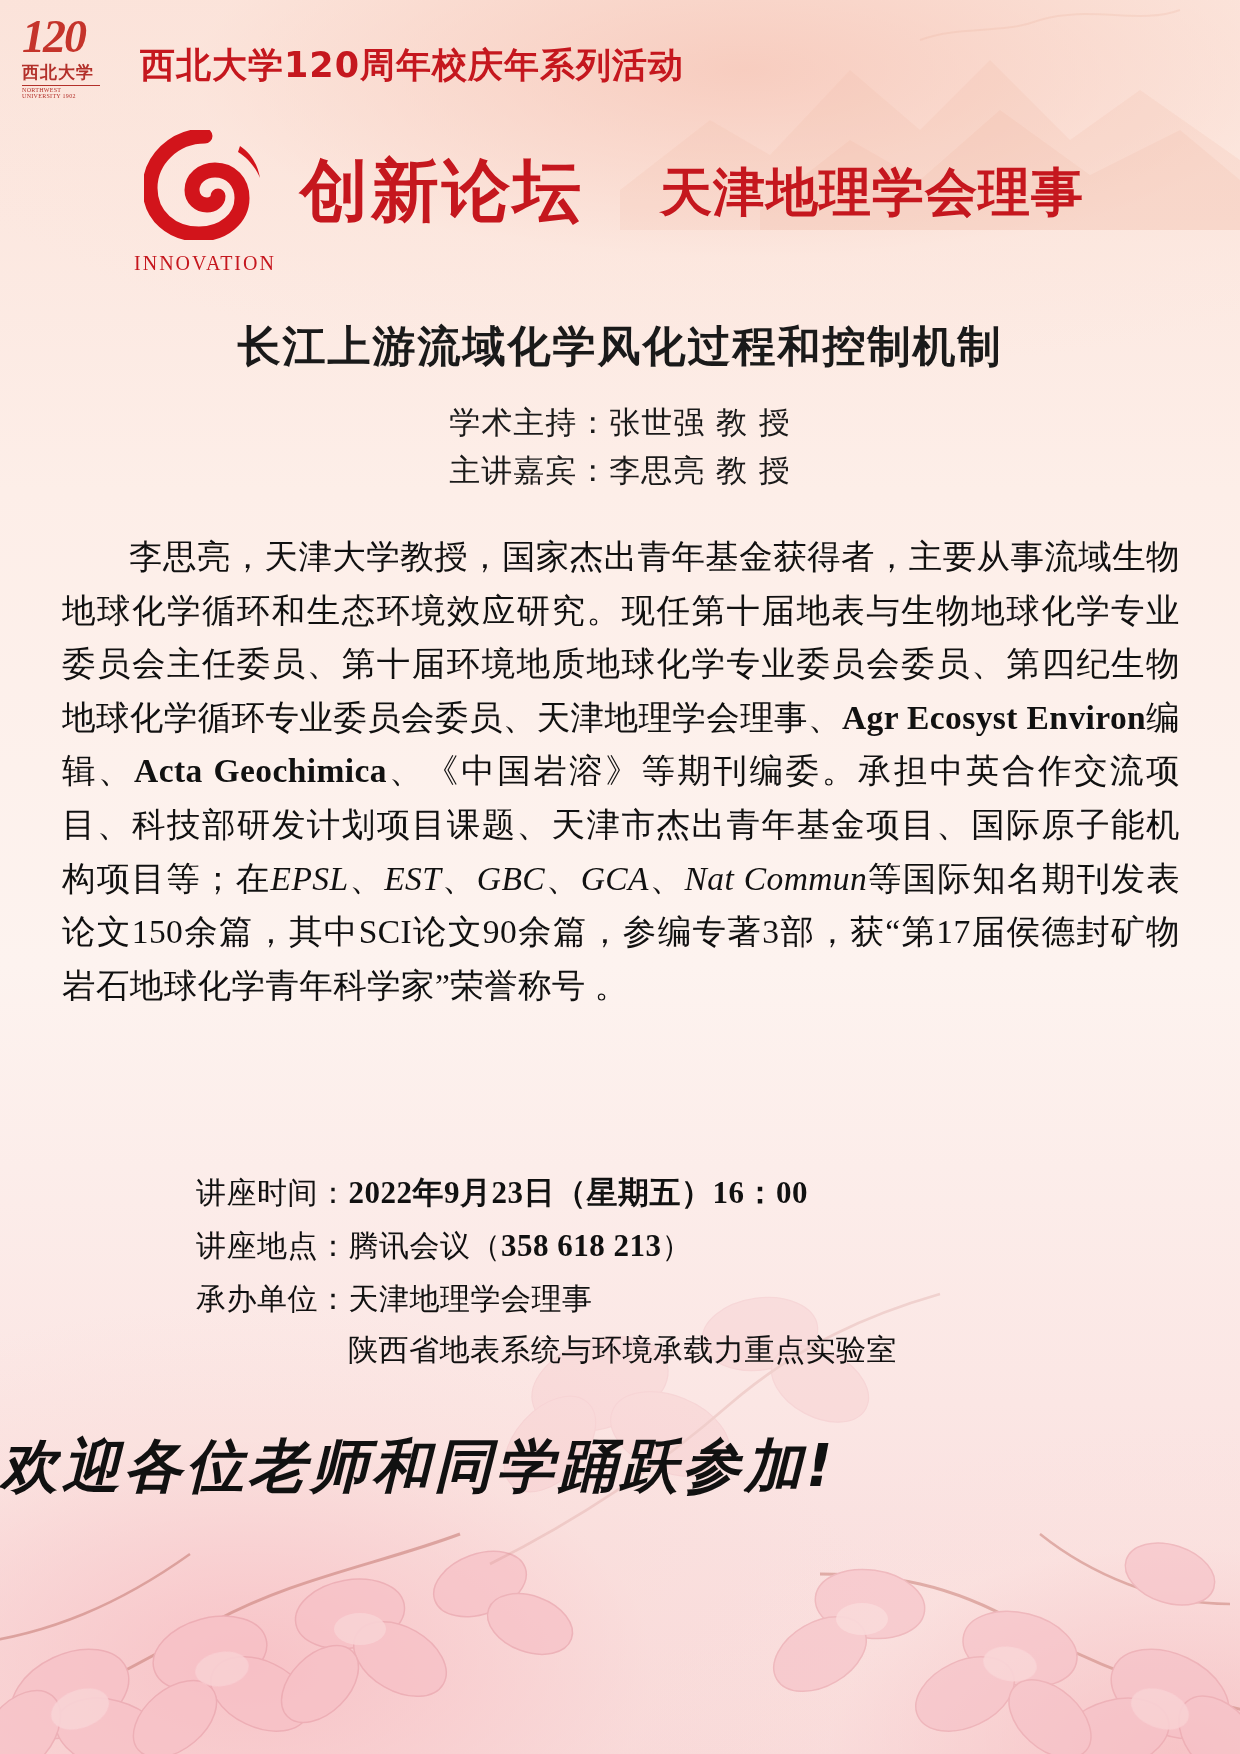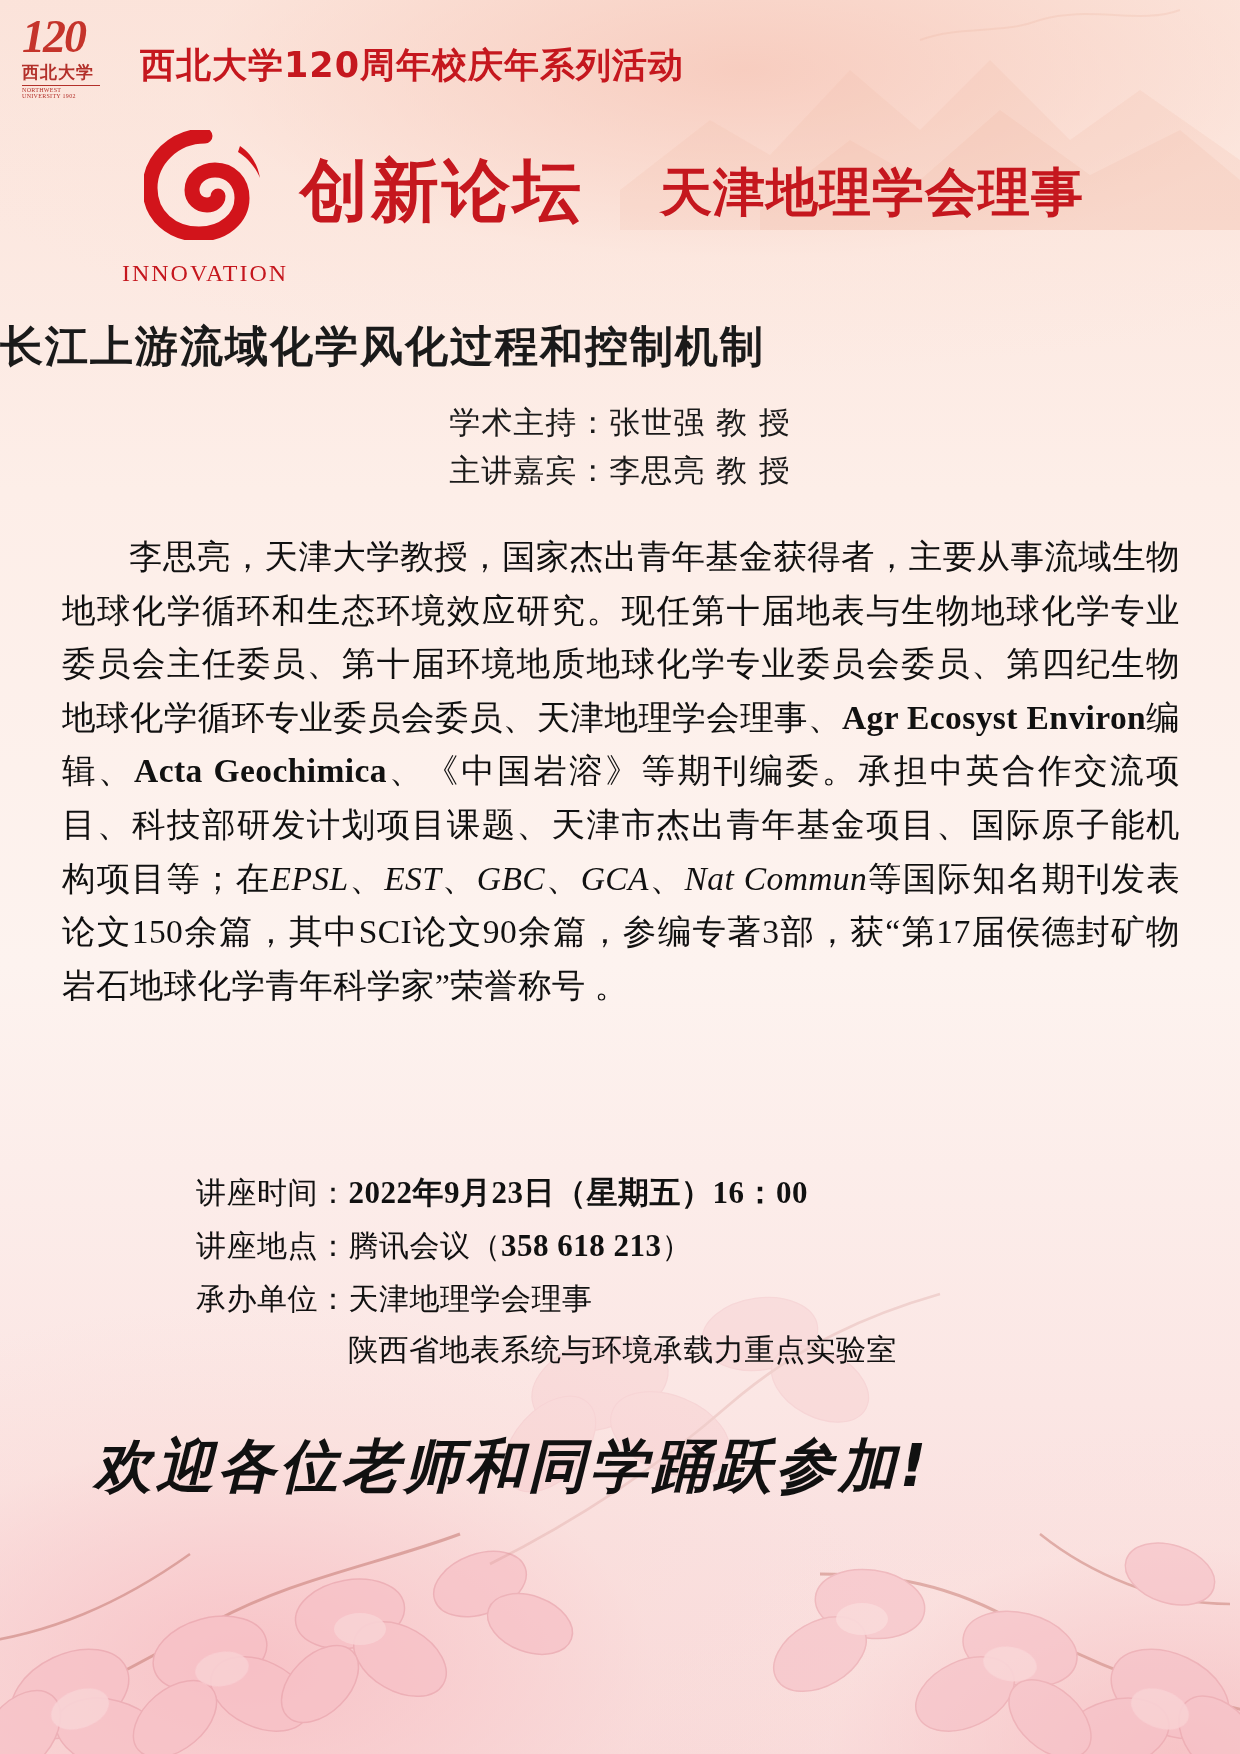--- a/index.html
+++ b/index.html
@@ -100,23 +100,23 @@
     position: absolute;
     left: 0; top: 2px;
     width: 170px;
     text-align: center;
   }
   .innov-mark .circle {
     width: 122px; height: 110px;
     margin: 0 auto;
   }
   .innov-mark .word {
-    margin-top: 16px;
+    margin-top: 8px;
     font-family: "Liberation Serif", serif;
-    font-size: 24px;
+    font-size: 20px;
     letter-spacing: 2px;
     color: #c5171e;
     font-weight: normal;
   }
   .forum-title {
     position: absolute;
     left: 180px; top: 18px;
     font-family: "DejaVu Sans", sans-serif;
     font-weight: bold;
     font-size: 68px;
@@ -133,21 +133,21 @@
     color: #c5171e;
     letter-spacing: 1px;
     white-space: nowrap;
   }
 
   
   .talk-title {
     position: absolute;
     left: 0; top: 318px;
     width: 1240px;
-    text-align: left;
+    text-align: center;
     font-family: "DejaVu Sans", sans-serif;
     font-weight: bold;
     font-size: 43px;
     color: #1a1a1a;
     letter-spacing: 2px;
   }
 
   .speaker-block {
     position: absolute;
     left: 0; top: 398px;
@@ -191,21 +191,20 @@
   .info .row { white-space: nowrap; }
   .info .lbl { }
   .info b { font-family: "Liberation Serif", serif; font-weight: bold; font-size: 31px; }
   .info .indent { padding-left: 152px; }
 
   
   .welcome {
     position: absolute;
     left: 0; top: 1428px;
     width: 1024px;
-    text-align: center;
     font-family: "DejaVu Sans", sans-serif;
     font-weight: bold;
     font-style: italic;
     font-size: 58px;
     color: #111;
     letter-spacing: 4px;
   }
 </style>
 </head>
 <body>

